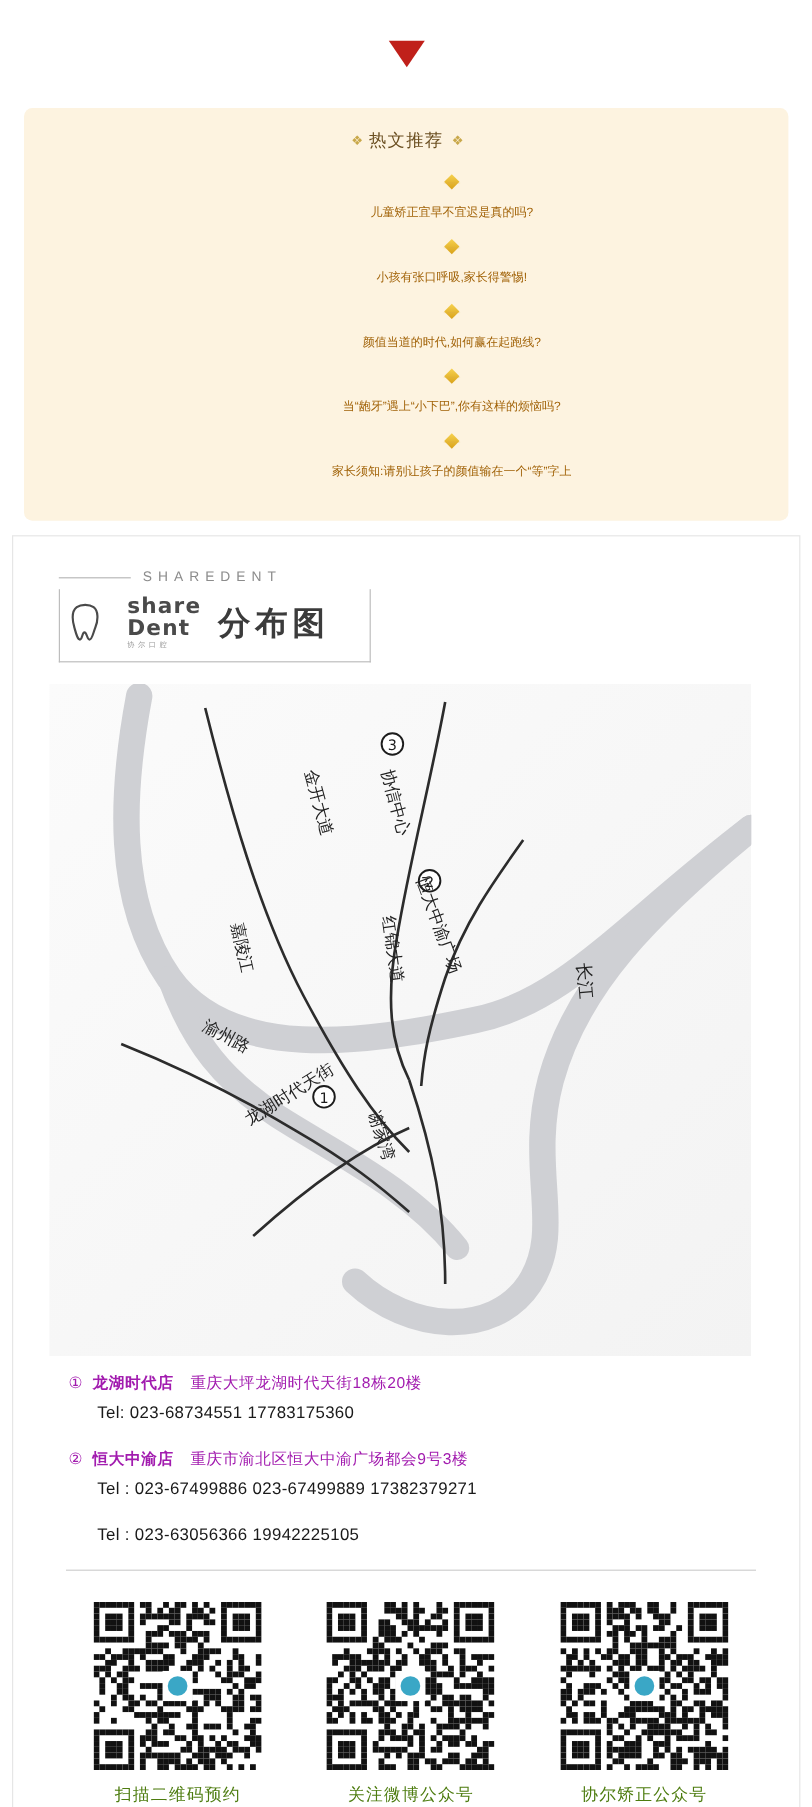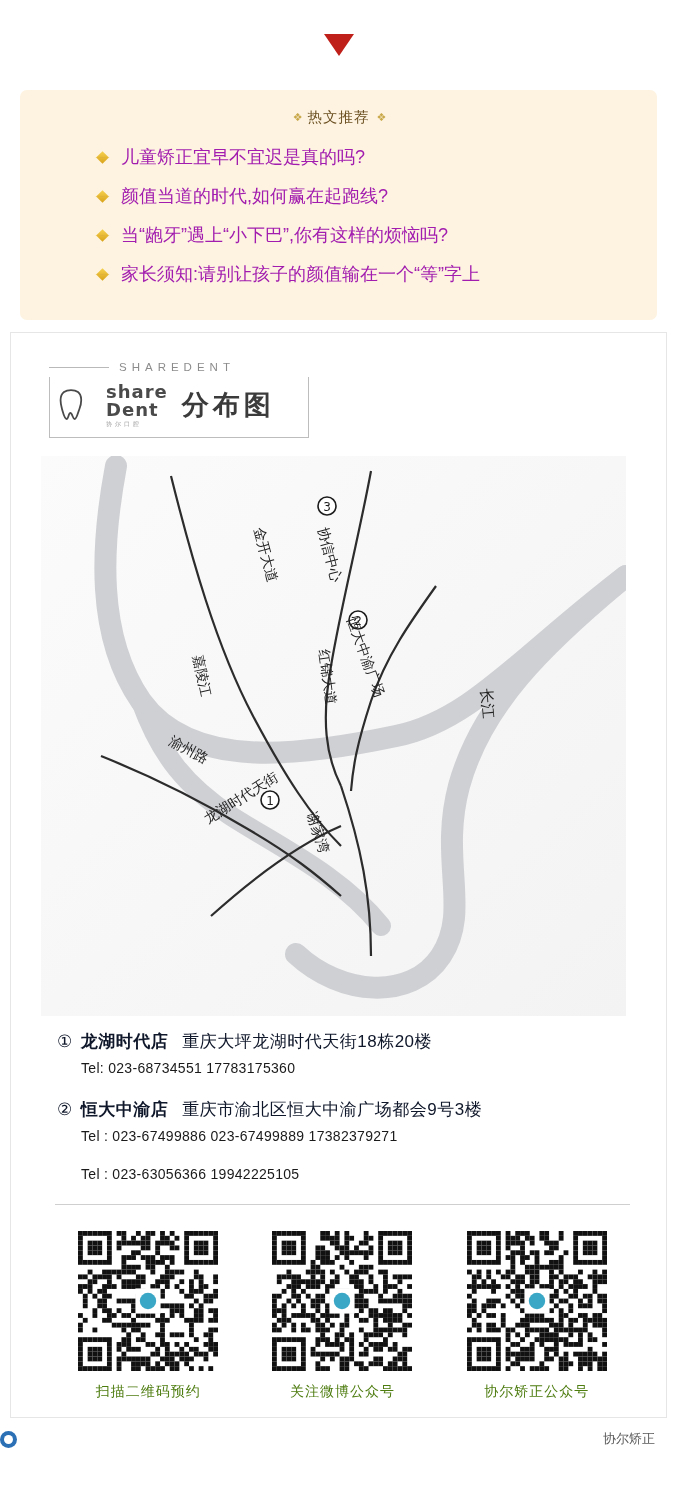--- a/index.html
+++ b/index.html
@@ -51,22 +51,23 @@
     color: #c9a84a;
     font-size: 11px;
     letter-spacing: -2px;
   }
   .hot-list { padding: 0 0 0 76px; }
   .hot-item {
     display: flex;
     align-items: center;
     gap: 12px;
     margin-bottom: 15px;
-    font-size: 18px;
-    color: #a21caf;
+    font-size: 10px;
+    color: #a16207;
+    flex-direction: column;
   }
   .hot-item:last-child { margin-bottom: 12px; }
   .diamond {
     width: 13px; height: 13px;
     flex: 0 0 13px;
     position: relative;
   }
   .diamond::before {
     content: "";
     position: absolute;
@@ -160,22 +161,22 @@
     width: 100%;
     height: 560px;
     margin-top: 18px;
   }
   .map-wrap svg { display: block; }
 
   
   .stores { margin-top: 14px; padding-left: 16px; }
   .store { margin-bottom: 22px; }
   .store-line1 {
-    font-size: 17px;
-    color: #0f172a;
+    font-size: 13px;
+    color: #a21caf;
     letter-spacing: 0.5px;
     margin-bottom: 7px;
   }
   .store-line1 .num { margin-right: 8px; }
   .store-line1 .name { font-weight: bold; margin-right: 14px; }
   .store-line2 {
     font-size: 14px;
     color: #1a1a1a;
     padding-left: 24px;
     letter-spacing: 0.3px;
@@ -243,20 +244,24 @@
 <div class="hot-panel">
   <div class="hot-title">
     <span class="deco">❖</span>
     <span>热文推荐</span>
     <span class="deco">❖</span>
   </div>
   <div class="hot-list">
     <div class="hot-item">
       <span class="diamond"></span>
       <span>儿童矫正宜早不宜迟是真的吗?</span>
+    </div>
+    <div class="hot-item">
+      <span class="diamond"></span>
+      <span>小孩有张口呼吸,家长得警惕!</span>
     </div>
     <div class="hot-item">
       <span class="diamond"></span>
       <span>颜值当道的时代,如何赢在起跑线?</span>
     </div>
     <div class="hot-item">
       <span class="diamond"></span>
       <span>当“龅牙”遇上“小下巴”,你有这样的烦恼吗?</span>
     </div>
     <div class="hot-item">

